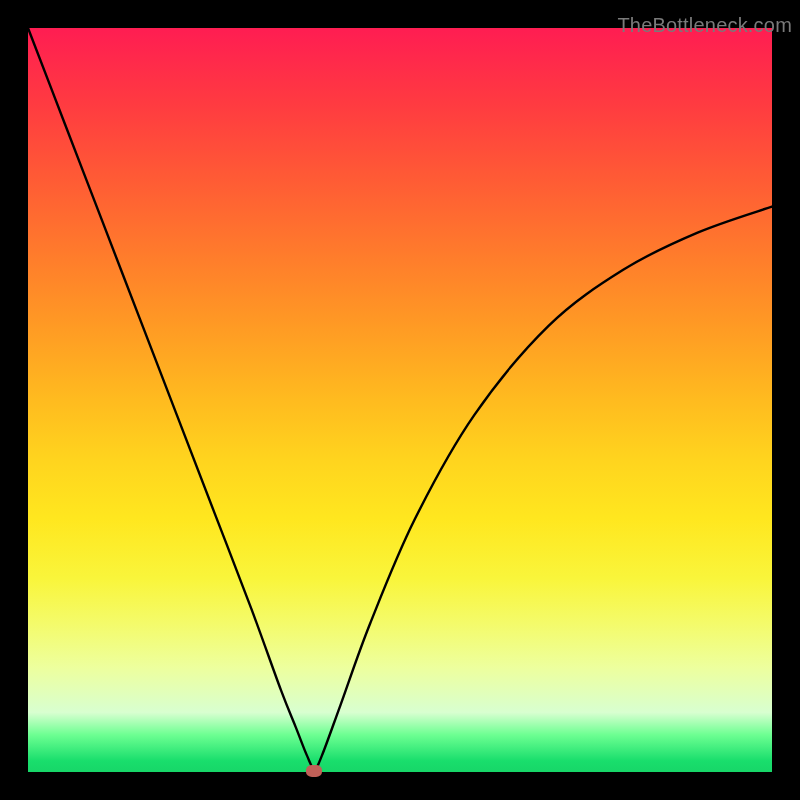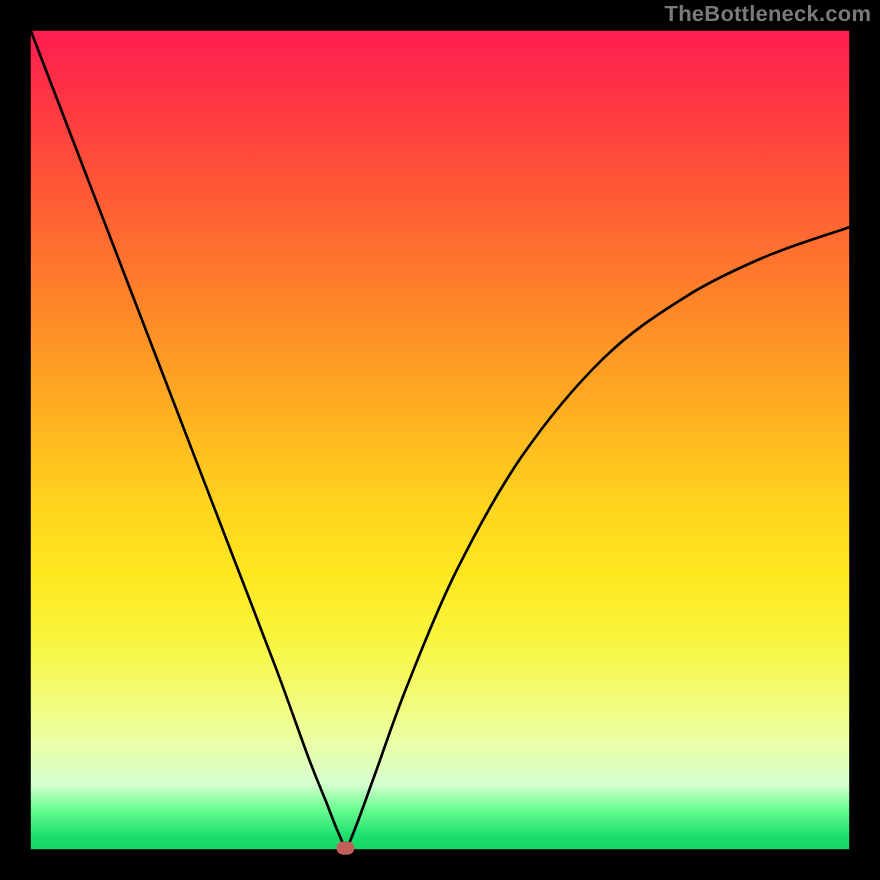--- a/index.html
+++ b/index.html
@@ -38,25 +38,25 @@
       #f4fb6a 80%,
       #edff9e 86%,
       #d8ffd0 92%,
       #6dff92 95%,
       #19de6c 98.5%,
       #17d668 100%
     );
   }
   .watermark {
     position: absolute;
-    top: 2px;
+    top: 14px;
     right: 8px;
     color: #7a7a7a;
     font-size: 20px;
-    font-weight: 700;
+    font-weight: 400;
     letter-spacing: 0.2px;
   }
   svg.curve {
     position: absolute;
     top: 0;
     left: 0;
     pointer-events: none;
   }
   .marker {
     position: absolute;

